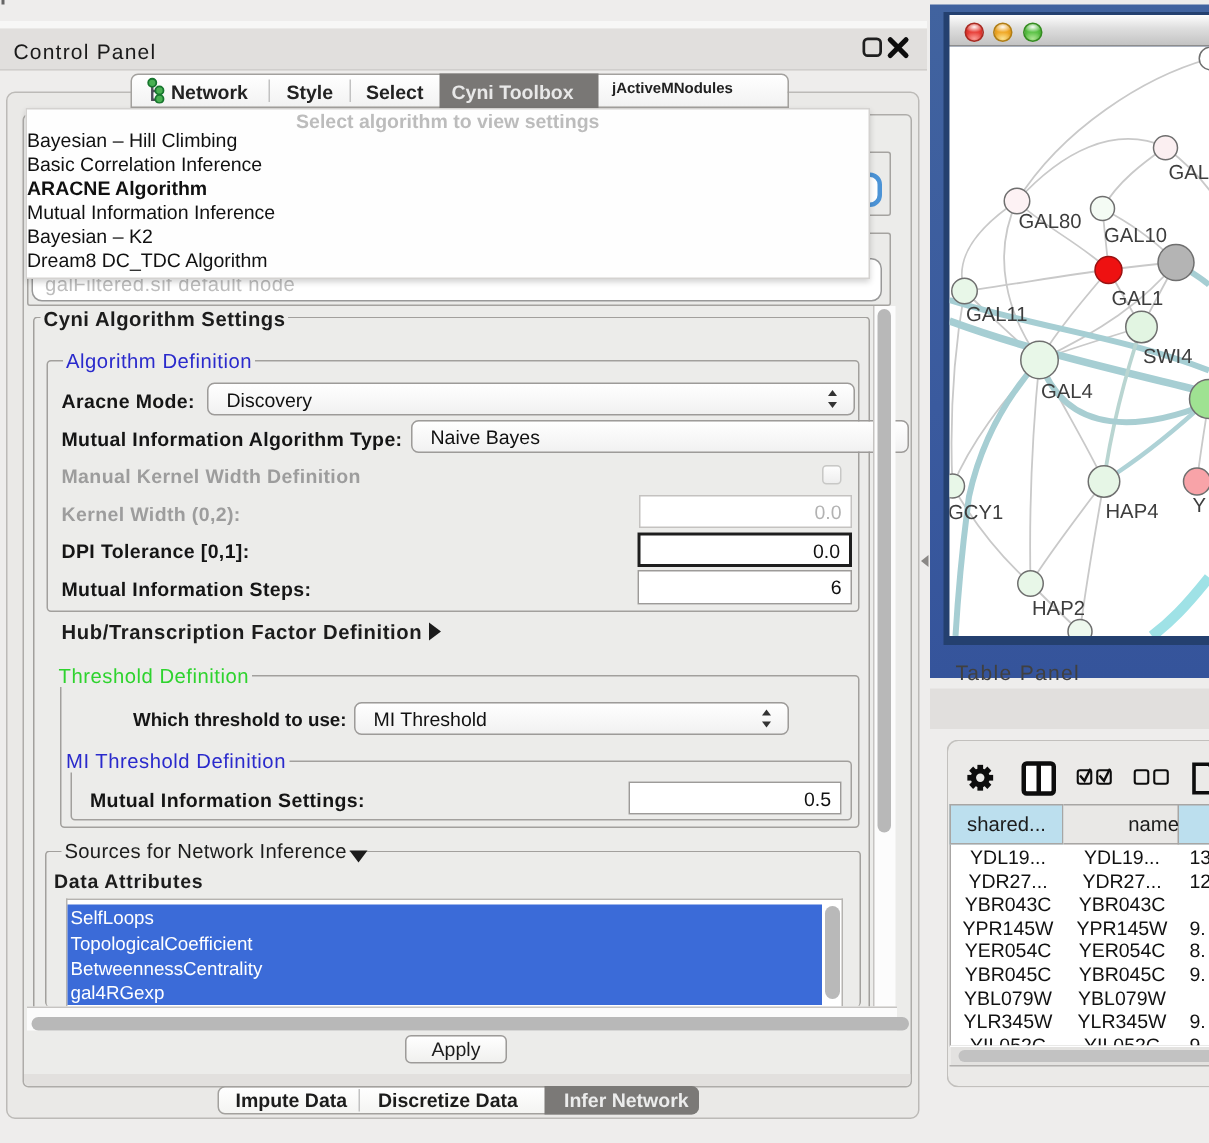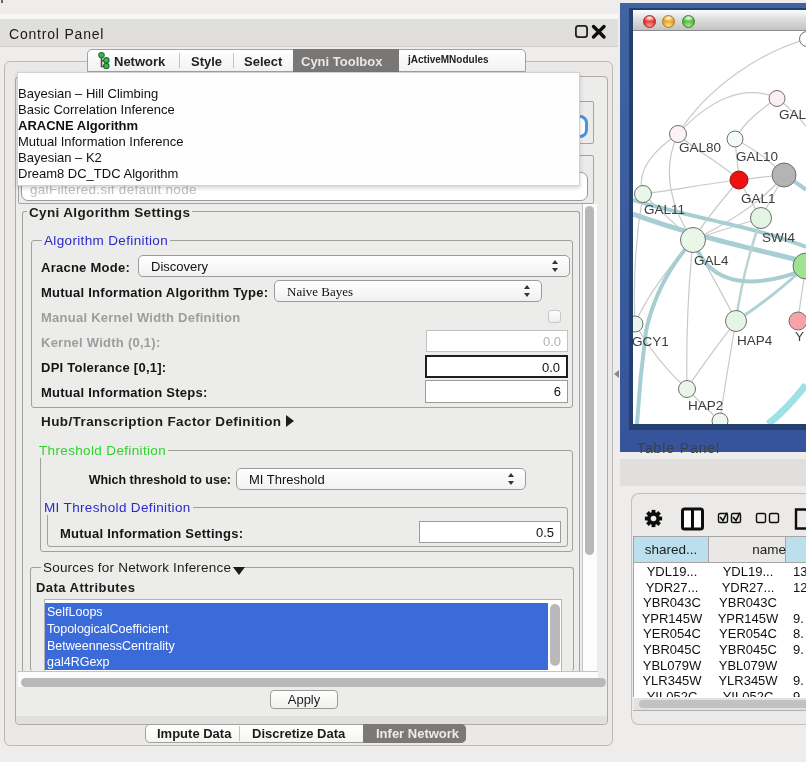--- a/index.html
+++ b/index.html
@@ -68,27 +68,27 @@
 
   <div class="abs" style="left:31px;top:226px;width:542px;height:168px;border:1px solid #a2a09d;border-radius:3px;"></div>
   <div class="abs fslab" style="left:42px;top:219px;color:#2a2acc;">Algorithm Definition</div>
 
   <div class="abs lbl" style="left:41px;top:246px;">Aracne Mode:</div>
   <div class="abs combo" style="left:138px;top:241px;width:432px;height:22px;">
       <span>Discovery</span>
       <i></i>
     </div>
   <div class="abs lbl" style="left:41px;top:271px;">Mutual Information Algorithm Type:</div>
-  <div class="abs combo" style="left:274px;top:266px;width:268px;height:22px;font-family:Liberation Serif, serif;">
+  <div class="abs combo" style="left:274px;top:266px;width:332px;height:22px;">
       <span>Naive Bayes</span>
       <i></i>
     </div>
   <div class="abs lbl dis" style="left:41px;top:296px;">Manual Kernel Width Definition</div>
   <div class="abs" style="left:548px;top:296px;width:13px;height:13px;background:linear-gradient(#fdfdfd,#eee);border:1px solid #c8c8c6;border-radius:3px;"></div>
-  <div class="abs lbl dis" style="left:41px;top:321px;">Kernel Width (0,1):</div>
+  <div class="abs lbl dis" style="left:41px;top:321px;">Kernel Width (0,2):</div>
   <div class="abs inp" style="left:426px;top:316px;width:142px;height:22px;border-color:#c4c2c0;color:#b2b2b2;">0.0</div>
   <div class="abs lbl" style="left:41px;top:346px;">DPI Tolerance [0,1]:</div>
   <div class="abs inp" style="left:425px;top:341px;width:143px;height:23px;border:2px solid #1e1e1e;">0.0</div>
   <div class="abs lbl" style="left:41px;top:371px;">Mutual Information Steps:</div>
   <div class="abs inp" style="left:425px;top:366px;width:143px;height:23px;">6</div>
 
   <div class="abs" style="left:41px;top:400px;font-size:13.5px;font-weight:bold;color:#1c1c1c;letter-spacing:0.4px;">Hub/Transcription Factor Definition</div>
   <svg class="abs" style="left:284px;top:400px;" width="11" height="14">
       <path d="M2 1 L10 7 L2 13 Z" fill="#1c1c1c"></path>
     </svg>
@@ -118,20 +118,21 @@
   <div class="abs" style="left:47px;top:590px;font-size:12.5px;color:#fff;line-height:16.8px;">SelfLoops<br>TopologicalCoefficient<br>BetweennessCentrality<br>gal4RGexp</div>
   <div class="abs" style="left:550px;top:590px;width:10px;height:62px;background:#b9b9b9;border-radius:5px;"></div>
 
   <div class="abs" style="left:582px;top:190px;width:15px;height:467px;background:#fcfcfc;border-left:1px solid #c6c4c2;"></div>
   <div class="abs" style="left:585px;top:192px;width:9px;height:349px;background:#b8b8b8;border-radius:5px;"></div>
 
   <div class="abs" style="left:18px;top:657px;width:580px;height:16px;background:#fbfbfb;border-top:1px solid #c6c4c2;"></div>
   <div class="abs" style="left:21px;top:664px;width:585px;height:9px;background:#b8b8b8;border-radius:5px;"></div>
 
   <div class="abs" style="left:17px;top:58px;width:563px;height:114px;background:#fefefe;border:1px solid #d4d2d0;box-shadow:0 2px 4px rgba(0,0,0,0.18);"></div>
+  <div class="abs" style="left:17px;top:59px;width:563px;height:15px;font-size:13px;font-weight:bold;color:#bcbcbc;text-align:center;">Select algorithm to view settings</div>
   <div class="abs" style="left:18px;top:72px;font-size:13px;color:#111;line-height:16px;">Bayesian – Hill Climbing<br>Basic Correlation Inference<br><span class="b">ARACNE Algorithm</span><br>Mutual Information Inference<br>Bayesian – K2<br>Dream8 DC_TDC Algorithm</div>
 
   <div class="abs" style="left:270px;top:676px;width:68px;height:19px;background:linear-gradient(#ffffff,#f0f0ee);border:1px solid #9d9b99;border-radius:4px;font-size:13px;color:#1c1c1c;text-align:center;line-height:17px;">Apply</div>
   <div class="abs" style="left:145px;top:710px;width:321px;height:19px;background:linear-gradient(#ffffff,#f4f4f2);border:1px solid #a3a19e;border-radius:5px;"></div>
   <div class="abs" style="left:363px;top:710px;width:103px;height:19px;background:#7b7977;border-radius:0 5px 5px 0;"></div>
   <div class="abs" style="left:239px;top:712px;width:1px;height:15px;background:#c2c2c2;"></div>
   <div class="abs" style="left:157px;top:712px;font-size:13px;font-weight:bold;color:#1c1c1c;">Impute Data</div>
   <div class="abs" style="left:252px;top:712px;font-size:13px;font-weight:bold;color:#1c1c1c;">Discretize Data</div>
   <div class="abs" style="left:376px;top:712px;font-size:13px;font-weight:bold;color:#ececec;">Infer Network</div>
 

